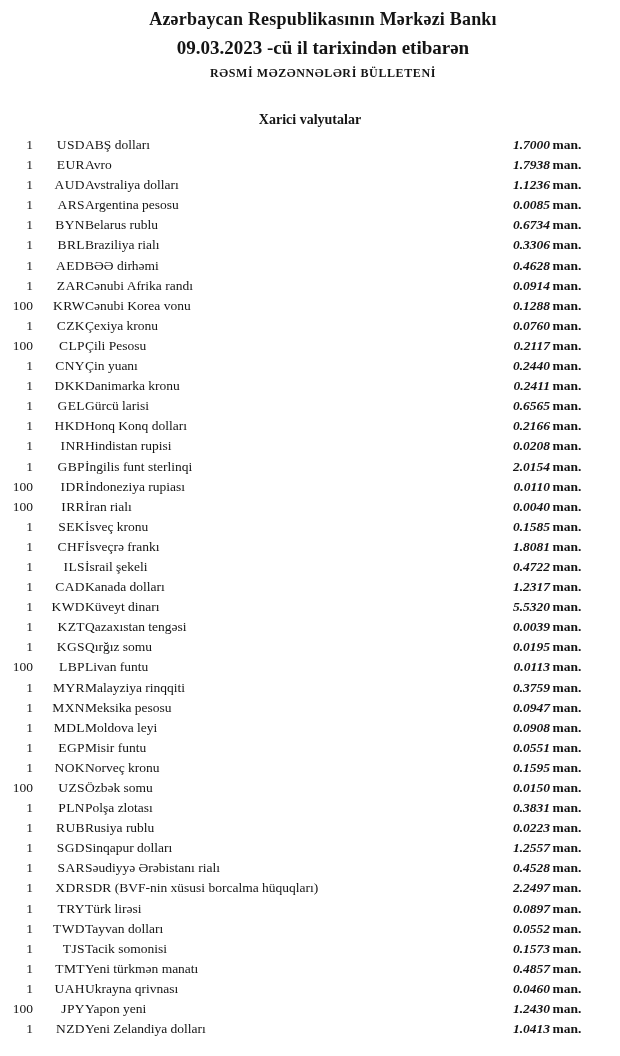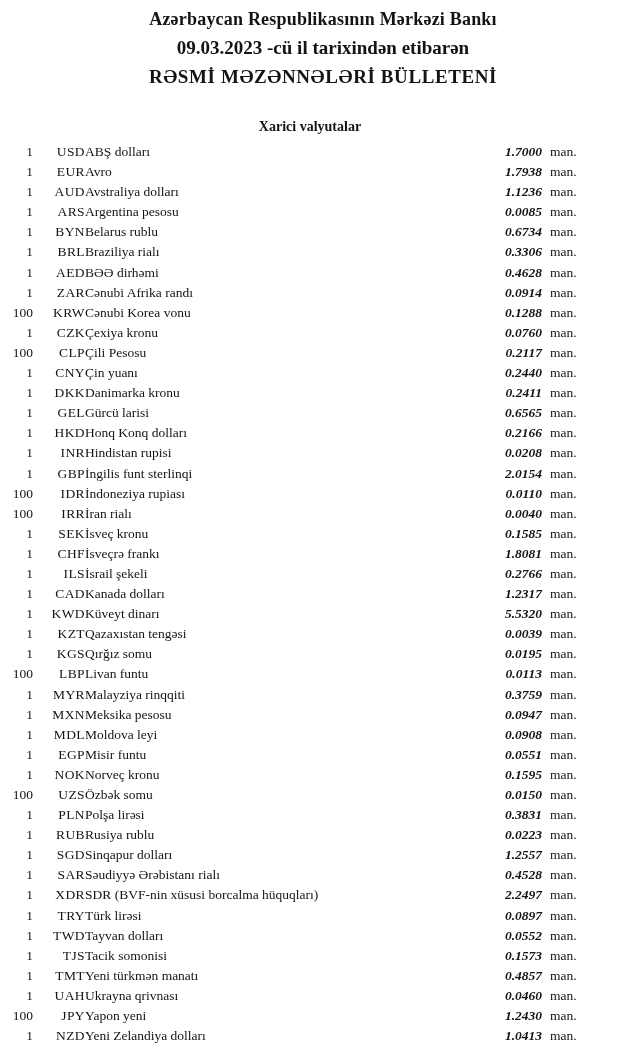--- a/index.html
+++ b/index.html
@@ -23,21 +23,21 @@
     font-weight: bold;
     margin: 2px 0 7px 0;
     letter-spacing: 0.2px;
   }
   .hline {
     font-size: 19px;
     font-weight: bold;
     margin: 0 0 7px 0;
   }
   .bulletin-title {
-    font-size: 19px;
+    font-size: 12px;
     font-weight: bold;
     letter-spacing: 0.6px;
     margin: 2px 0 0 0;
   }
   .section-title {
     text-align: center;
     font-size: 14px;
     font-weight: bold;
     margin: 31px 0 7px 0;
   }
@@ -70,22 +70,22 @@
   .rate {
     flex: none;
     width: 70px;
     text-align: right;
     font-weight: bold;
     font-style: italic;
   }
   .unit {
     flex: none;
     width: 34px;
-    margin-left: 8px;
-    text-align: left;
+    text-align: center;
+    font-weight: bold;
   }
 </style>
 </head>
 <body>
 
 <div class="page">
 
   <header class="header">
     <h1 class="bank-name">Azərbaycan Respublikasının Mərkəzi Bankı</h1>
     <div class="hline">09.03.2023 -cü il tarixindən etibarən</div>
@@ -239,21 +239,21 @@
         <span class="qty">1</span>
         <span class="code">CHF</span>
         <span class="name">İsveçrə frankı</span>
         <span class="rate">1.8081</span>
         <span class="unit">man.</span>
       </div>
       <div class="row">
         <span class="qty">1</span>
         <span class="code">ILS</span>
         <span class="name">İsrail şekeli</span>
-        <span class="rate">0.2766</span>
+        <span class="rate">0.4722</span>
         <span class="unit">man.</span>
       </div>
       <div class="row">
         <span class="qty">1</span>
         <span class="code">CAD</span>
         <span class="name">Kanada dolları</span>
         <span class="rate">1.2317</span>
         <span class="unit">man.</span>
       </div>
       <div class="row">
@@ -322,21 +322,21 @@
       <div class="row">
         <span class="qty">100</span>
         <span class="code">UZS</span>
         <span class="name">Özbək somu</span>
         <span class="rate">0.0150</span>
         <span class="unit">man.</span>
       </div>
       <div class="row">
         <span class="qty">1</span>
         <span class="code">PLN</span>
-        <span class="name">Polşa lirəsi</span>
+        <span class="name">Polşa zlotası</span>
         <span class="rate">0.3831</span>
         <span class="unit">man.</span>
       </div>
       <div class="row">
         <span class="qty">1</span>
         <span class="code">RUB</span>
         <span class="name">Rusiya rublu</span>
         <span class="rate">0.0223</span>
         <span class="unit">man.</span>
       </div>

